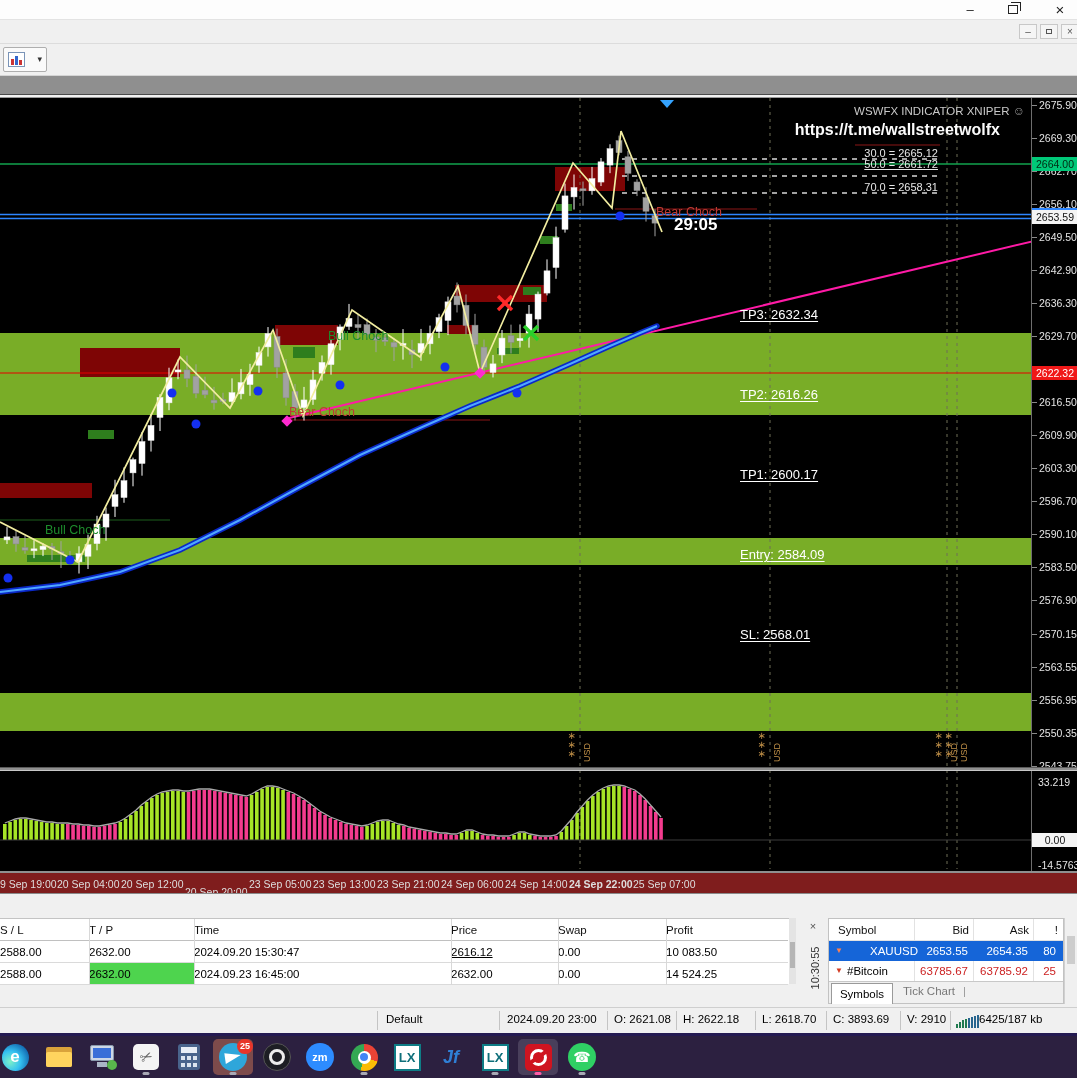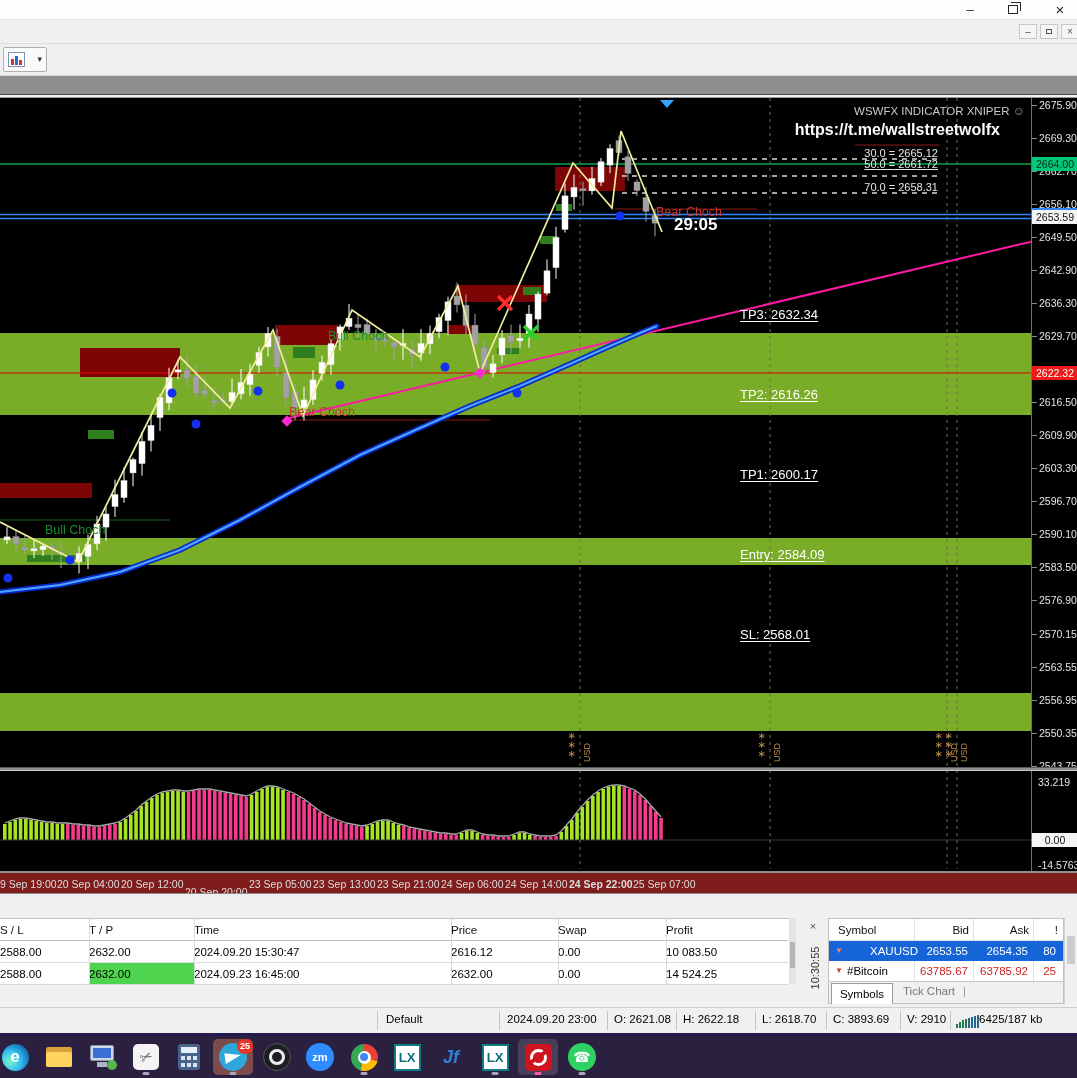--- a/index.html
+++ b/index.html
@@ -549,21 +549,21 @@
   <div class="abs ttable" id="ttable">
       <div class="th abs" style="left: 0px; top: 0px; width: 89px; border-bottom: 1px solid rgb(192, 192, 192);">S / L</div>
       <div class="th abs" style="left: 89px; top: 0px; width: 105px; border-bottom: 1px solid rgb(192, 192, 192);">T / P</div>
       <div class="th abs" style="left: 194px; top: 0px; width: 257px; border-bottom: 1px solid rgb(192, 192, 192);">Time</div>
       <div class="th abs" style="left: 451px; top: 0px; width: 107px; border-bottom: 1px solid rgb(192, 192, 192);">Price</div>
       <div class="th abs" style="left: 558px; top: 0px; width: 108px; border-bottom: 1px solid rgb(192, 192, 192);">Swap</div>
       <div class="th abs" style="left: 666px; top: 0px; width: 122px; border-bottom: 1px solid rgb(192, 192, 192);">Profit</div>
       <div class="td abs" style="left: 0px; top: 22px; width: 89px; border-bottom: 1px solid rgb(218, 218, 218);">2588.00</div>
       <div class="td abs" style="left: 89px; top: 22px; width: 105px; border-bottom: 1px solid rgb(218, 218, 218);">2632.00</div>
       <div class="td abs" style="left: 194px; top: 22px; width: 257px; border-bottom: 1px solid rgb(218, 218, 218);">2024.09.20 15:30:47</div>
-      <div class="td abs" style="left: 451px; top: 22px; width: 107px; border-bottom: 1px solid rgb(218, 218, 218);">2616.12</div>
+      <div class="td abs" style="left: 451px; top: 22px; width: 107px; border-bottom: 1px solid rgb(218, 218, 218); text-decoration: underline;">2616.12</div>
       <div class="td abs" style="left: 558px; top: 22px; width: 108px; border-bottom: 1px solid rgb(218, 218, 218);">0.00</div>
       <div class="td abs" style="left: 666px; top: 22px; width: 122px; border-bottom: 1px solid rgb(218, 218, 218);">10 083.50</div>
       <div class="td abs" style="left: 0px; top: 44px; width: 89px; border-bottom: 1px solid rgb(218, 218, 218);">2588.00</div>
       <div class="td abs" style="left: 89px; top: 44px; width: 105px; border-bottom: 1px solid rgb(218, 218, 218); background: rgb(78, 212, 78);">2632.00</div>
       <div class="td abs" style="left: 194px; top: 44px; width: 257px; border-bottom: 1px solid rgb(218, 218, 218);">2024.09.23 16:45:00</div>
       <div class="td abs" style="left: 451px; top: 44px; width: 107px; border-bottom: 1px solid rgb(218, 218, 218);">2632.00</div>
       <div class="td abs" style="left: 558px; top: 44px; width: 108px; border-bottom: 1px solid rgb(218, 218, 218);">0.00</div>
       <div class="td abs" style="left: 666px; top: 44px; width: 122px; border-bottom: 1px solid rgb(218, 218, 218);">14 524.25</div>
       <div class="abs" style="left: 89px; top: 0px; width: 1px; height: 66px; background: rgb(216, 216, 216);"></div>
       <div class="abs" style="left: 194px; top: 0px; width: 1px; height: 66px; background: rgb(216, 216, 216);"></div>

